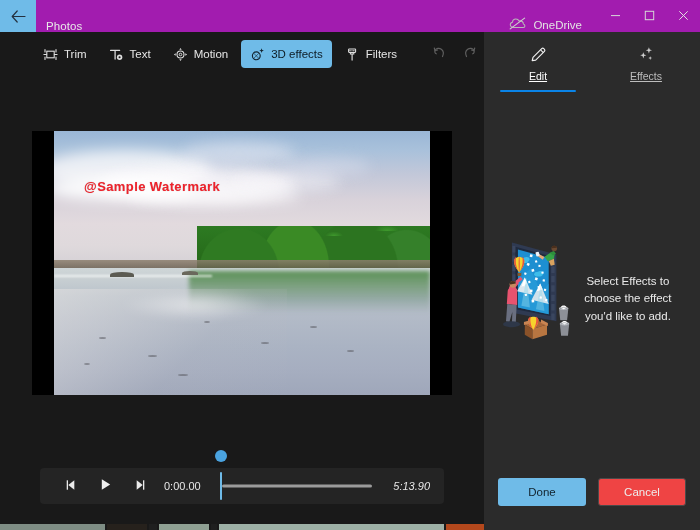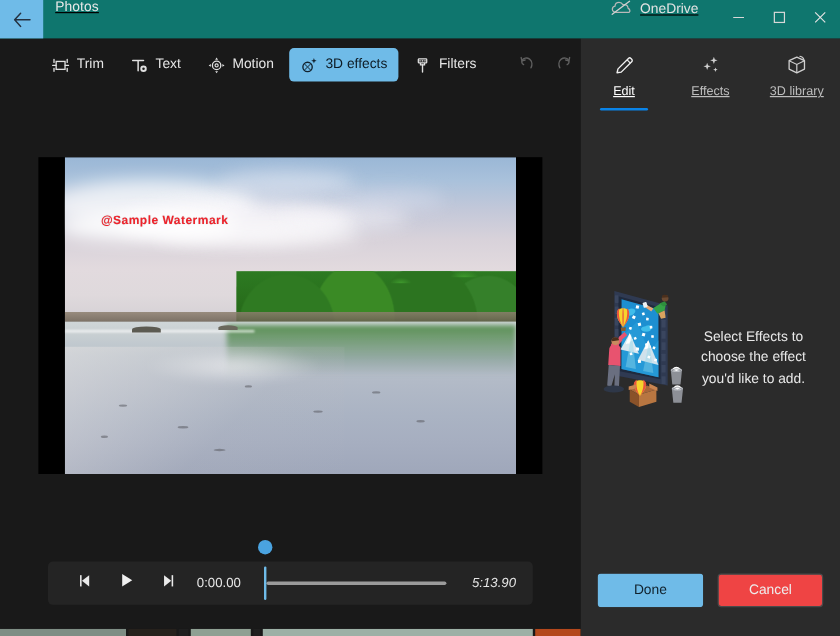--- a/index.html
+++ b/index.html
@@ -13,23 +13,23 @@
   #app {
     position: relative;
     width: 700px; height: 530px;
     background: #191919;
     display: flex; flex-direction: column;
   }
 
   
   .titlebar {
     height: 32px; min-height: 32px;
-    display: flex; align-items: flex-start;
-    background: #0f766e;
-    position: relative; z-index: 20; text-decoration: underline;
+    display: flex; align-items: flex-end;
+    background: #a21caf;
+    position: relative; z-index: 20;
   }
   .back-btn {
     width: 36px; height: 32px;
     background: #6fbbe8;
     display: flex; align-items: center; justify-content: center;
     cursor: pointer;
   }
   .back-btn svg { display:block; }
   .app-title {
     display: flex; align-items: center;
@@ -173,21 +173,21 @@
     position:absolute; left:15%; top:53.5%; width:24px; height:5px;
     background:#5c5b52; border-radius:50% 50% 0 0; filter: blur(.4px);
   }
   .rock2 { left:34%; top:53.2%; width:16px; height:4px; background:#6a685c; }
   .speck {
     position:absolute; background:#5b5c63; border-radius:50%;
     opacity:.55; filter: blur(.3px);
   }
   .watermark {
     position: absolute; left: 8%; top: 18%;
-    font-size: 10px; font-weight: bold;
+    font-size: 13px; font-weight: bold;
     color: #f0222b;
     letter-spacing: .4px;
     text-shadow: 0 0 1px rgba(0,0,0,.25);
     white-space: nowrap;
     z-index: 5;
   }
 
   
   .controls-wrap {
     height: 88px; min-height: 88px;
@@ -533,30 +533,20 @@
           <span class="pico">
             <svg width="19" height="19" viewBox="0 0 19 19">
               <path d="M11.9 2.2 L12.7 4.5 L15.0 5.3 L12.7 6.1 L11.9 8.4 L11.1 6.1 L8.8 5.3 L11.1 4.5 Z" fill="#cfcfcf"></path>
               <path d="M6.3 7.2 L7.1 9.5 L9.4 10.3 L7.1 11.1 L6.3 13.4 L5.5 11.1 L3.2 10.3 L5.5 9.5 Z" fill="#cfcfcf"></path>
               <path d="M13.2 11.2 L13.7 12.6 L15.1 13.1 L13.7 13.6 L13.2 15.0 L12.7 13.6 L11.3 13.1 L12.7 12.6 Z" fill="#cfcfcf"></path>
             </svg>
           </span>
           <span>Effects</span>
         </div>
 
-        <div class="ptab">
-          <span class="pico">
-            <svg width="20" height="19" viewBox="0 0 20 19">
-              <path d="M10 2.6 L16.4 5.6 V12.6 L10 15.7 L3.6 12.6 V5.6 Z" fill="none" stroke="#cfcfcf" stroke-width="1.1" stroke-linejoin="round"></path>
-              <path d="M3.6 5.6 L10 8.7 L16.4 5.6 M10 8.7 V15.7" fill="none" stroke="#cfcfcf" stroke-width="1.0"></path>
-              <path d="M12.6 1.9 C14.4 2.2 15.6 3.3 15.9 4.7" fill="none" stroke="#cfcfcf" stroke-width="1.0" stroke-linecap="round"></path>
-            </svg>
-          </span>
-          <span>3D library</span>
-        </div>
       </div>
 
       <div class="panel-body">
 
         <svg class="illus" viewBox="0 0 168 250">
 
           <g>
             <polygon points="28,14 132,42 132,198 28,178" fill="#2f3a52"></polygon>
             <polygon points="36,24 118,46 118,186 36,170" fill="#1f2a3e"></polygon>
 

